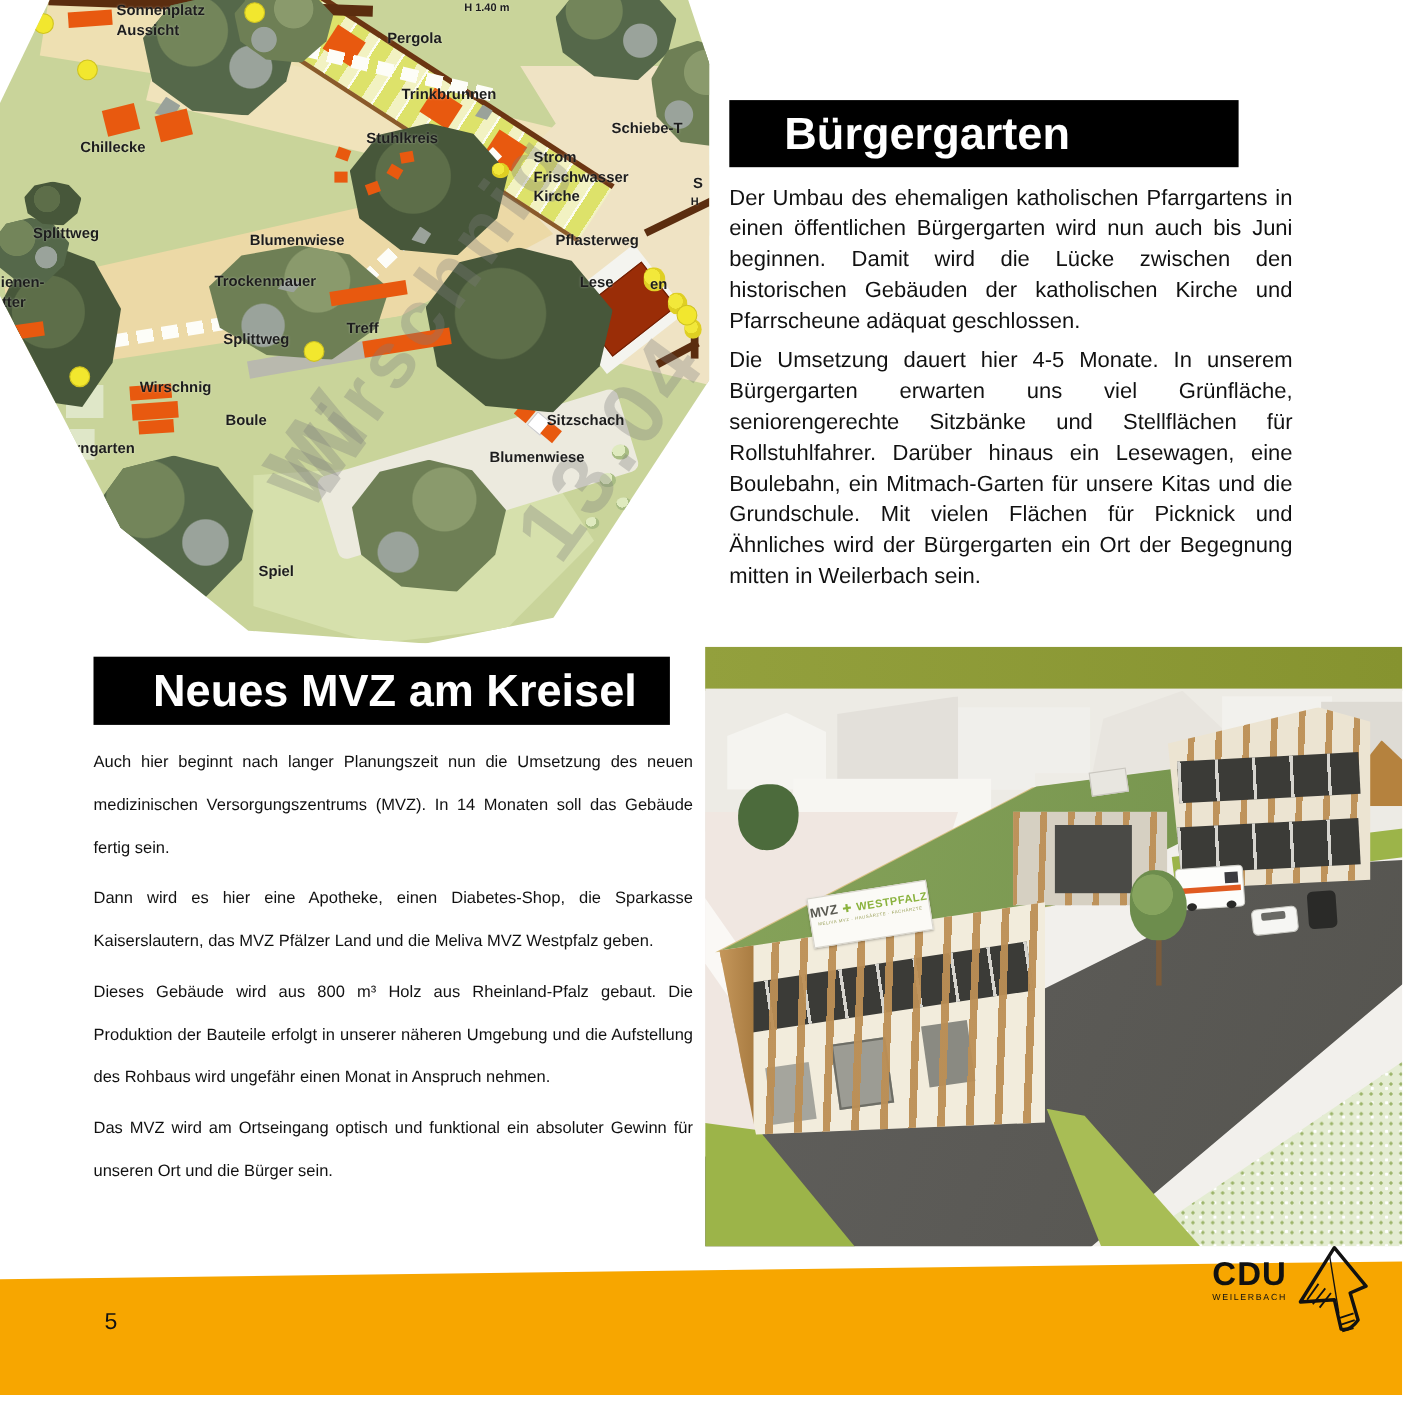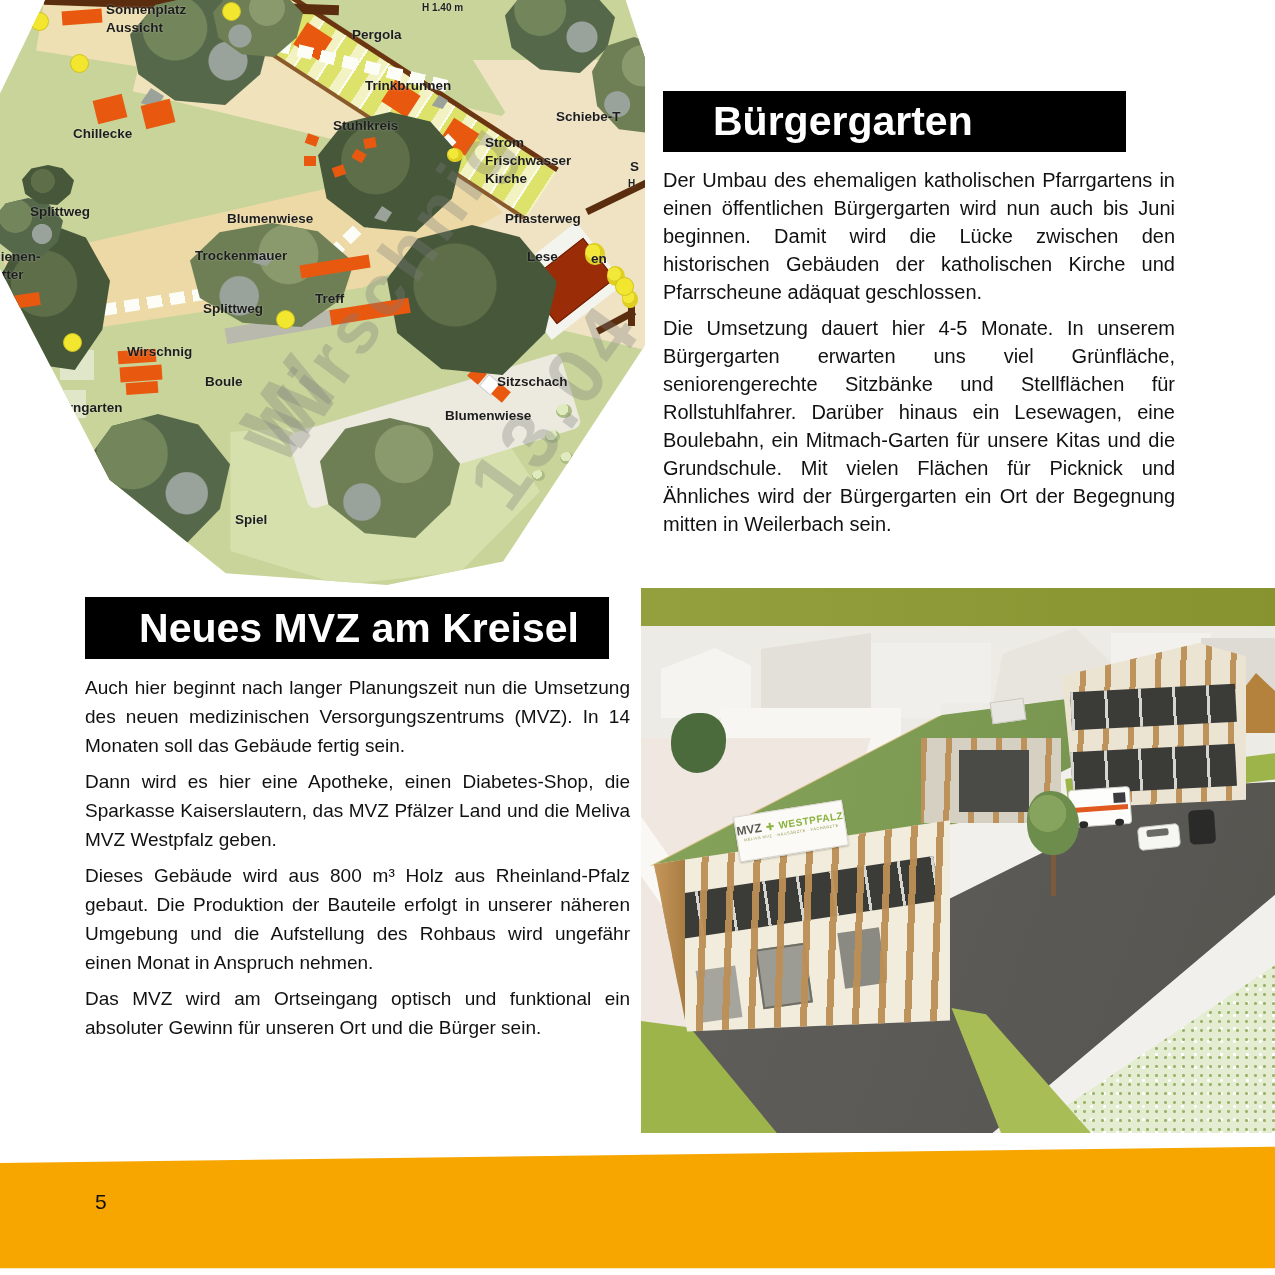--- a/index.html
+++ b/index.html
@@ -26,21 +26,21 @@
   .ybush{position:absolute;border-radius:45% 55% 50% 50%;background:radial-gradient(circle at 40% 40%,#f2e83a 0 40%,transparent 41%),#dfcf23;}
   .lbush{position:absolute;border-radius:50%;background:radial-gradient(circle at 40% 35%,#dfeabf 0 45%,transparent 46%),#a9bd84;}
   .stones{position:absolute;height:12px;background:repeating-linear-gradient(90deg,#fdfdf8 0 15px,rgba(0,0,0,0) 15px 23px);}
 
   
   .hbox{position:absolute;background:#000;color:#fff;font-weight:700;padding-left:24px;}
   .hbox span{display:block;}
   .btext{position:absolute;text-align:justify;}
   .btext p{margin:0 0 8px 0;}
   .col-right p{font-size:20px;line-height:28px;}
-  .col-left p{font-size:19px;line-height:29px;margin-bottom:7px;}
+  .col-left p{font-size:15px;line-height:39px;margin-bottom:7px;}
 
   
   .render{position:absolute;left:641px;top:588px;width:634px;height:545px;background:#f2f0ec;overflow:hidden;}
   .render .abs{position:absolute;}
   .slats{background-image:repeating-linear-gradient(92deg,rgba(188,143,85,.95) 0 6px,rgba(0,0,0,0) 6px 25px);}
   .winband{background:#3b3b37;background-image:repeating-linear-gradient(90deg,rgba(242,240,234,.85) 0 3px,rgba(0,0,0,0) 3px 34px);}
 
   
   .footer-band{position:absolute;left:0;top:1140px;width:1275px;height:135px;
                background:var(--orange,#F7A600);
@@ -261,14 +261,25 @@
     <div class="abs" style="left:497px;top:237px;width:40px;height:22px;transform:rotate(-6deg);background:#f6f6f3;border-radius:5px;border:1px solid #c9c9c3;">
       <div class="abs" style="left:8px;top:3px;width:22px;height:7px;background:#6a6a66;border-radius:2px;"></div>
     </div>
     <div class="abs" style="left:548px;top:222px;width:26px;height:34px;transform:rotate(-4deg);background:#2a2a28;border-radius:5px;"></div>
     <div class="abs" style="left:410px;top:250px;width:5px;height:58px;background:#7b5b3b;"></div>
     <div class="abs" style="left:386px;top:203px;width:52px;height:64px;border-radius:45% 55% 50% 50%;background:radial-gradient(circle at 40% 35%,#86a45e 0 35%,rgba(0,0,0,0) 36%),#6d8d4d;"></div>
   </div>
 
   <div class="footer-band"></div>
   <div class="page-num">5</div>
+  <div class="cdu">
+    <div style="display:inline-block;vertical-align:top;margin-top:14px;">
+      <div class="t">CDU</div>
+      <div class="s">WEILERBACH</div>
+    </div>
+    <svg width="72" height="98" viewBox="0 0 70 95" style="display:inline-block;margin-left:2px;">
+      <path d="M6,52 L36,4 L64,38 L50,44 L57,68 Q50,78 42,76 L36,50 Z" fill="none" stroke="#111" stroke-width="3" stroke-linejoin="round"></path>
+      <path d="M12,50 L22,36 M17,54 L28,40 M23,57 L33,44 M41,66 L53,62 M42,72 L54,68 M43,78 L53,75" stroke="#111" stroke-width="1.6"></path>
+      <path d="M32,12 L40,62" stroke="#111" stroke-width="1.2"></path>
+    </svg>
+  </div>
 
 </div>
 
 </body></html>

